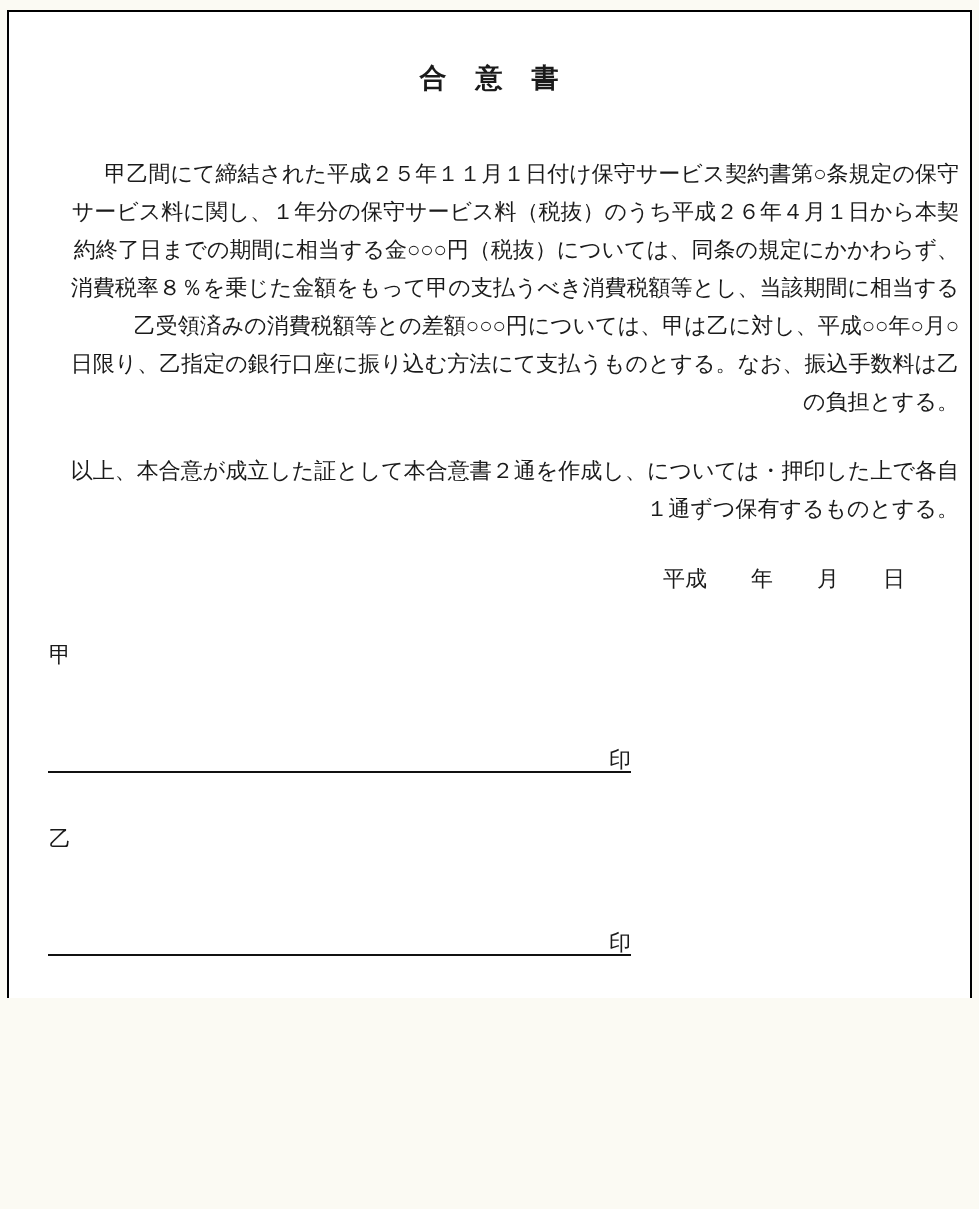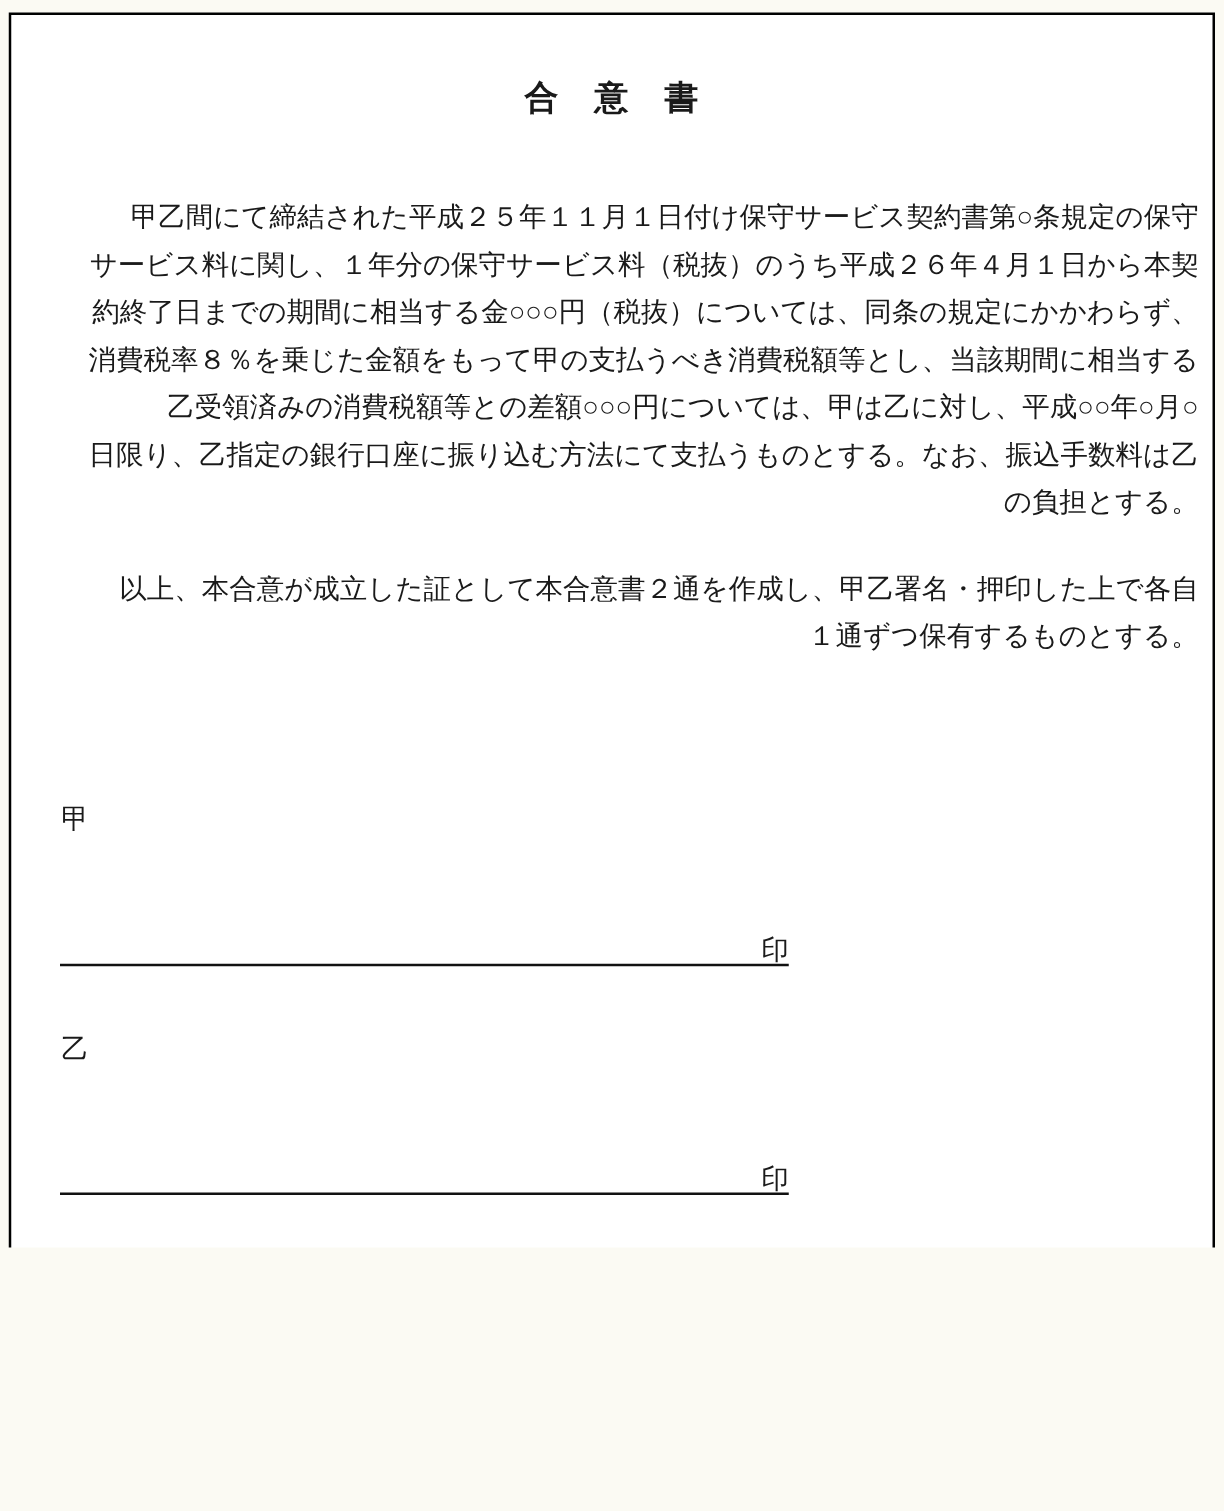--- a/index.html
+++ b/index.html
@@ -82,23 +82,24 @@
     <h1 class="title">合　意　書</h1>
 
     <p class="para para-1">　甲乙間にて締結された平成２５年１１月１日付け保守サービス契約書第○条規定の保守
 サービス料に関し、１年分の保守サービス料（税抜）のうち平成２６年４月１日から本契
 約終了日までの期間に相当する金○○○円（税抜）については、同条の規定にかかわらず、
 消費税率８％を乗じた金額をもって甲の支払うべき消費税額等とし、当該期間に相当する
 乙受領済みの消費税額等との差額○○○円については、甲は乙に対し、平成○○年○月○
 日限り、乙指定の銀行口座に振り込む方法にて支払うものとする。なお、振込手数料は乙
 の負担とする。</p>
 
-    <p class="para para-2">　以上、本合意が成立した証として本合意書２通を作成し、甲乙署名・押印した上で各自
+    <p class="para para-2">　以上、本合意が成立した証として本合意書２通を作成し、については・押印した上で各自
 １通ずつ保有するものとする。</p>
 
+    <div class="date-line">平成　　年　　月　　日</div>
 
     <div class="party-label party-a">甲</div>
 
     <div class="sig-area sig-a">
       <span class="seal">印</span>
     </div>
 
     <div class="party-label party-b">乙</div>
 
     <div class="sig-area sig-b">

